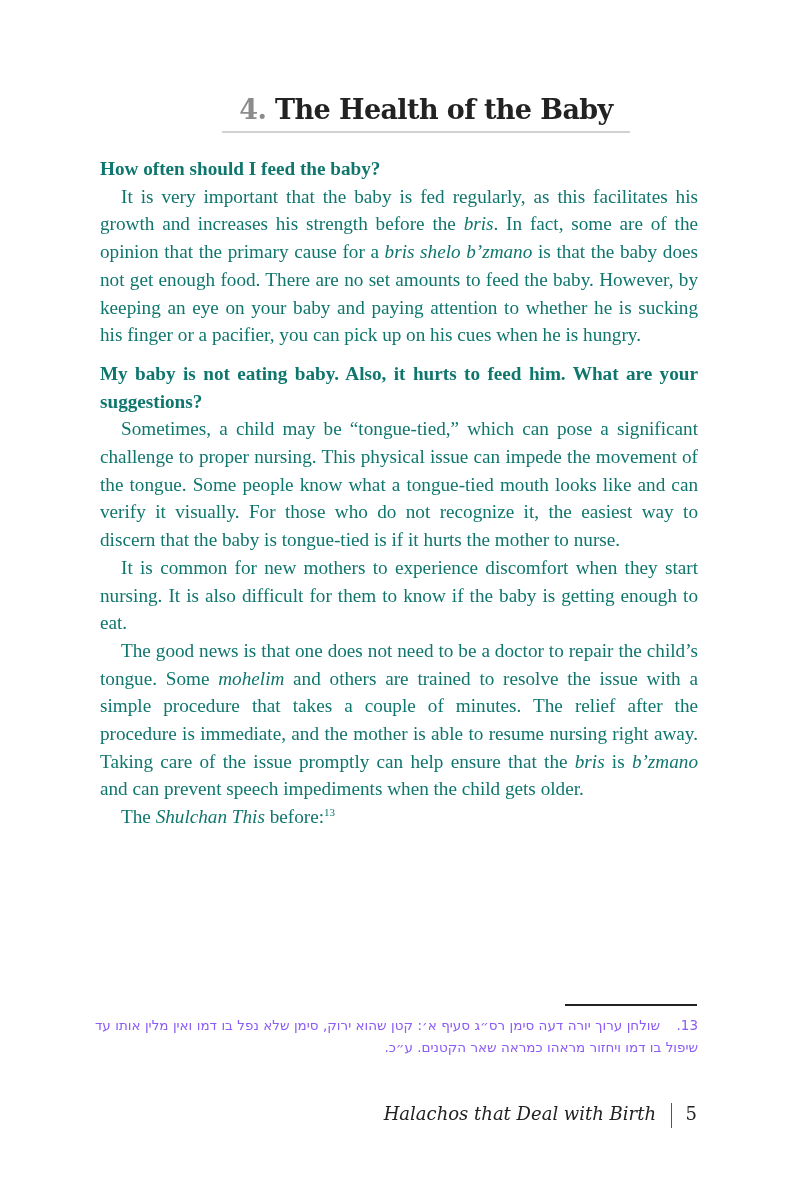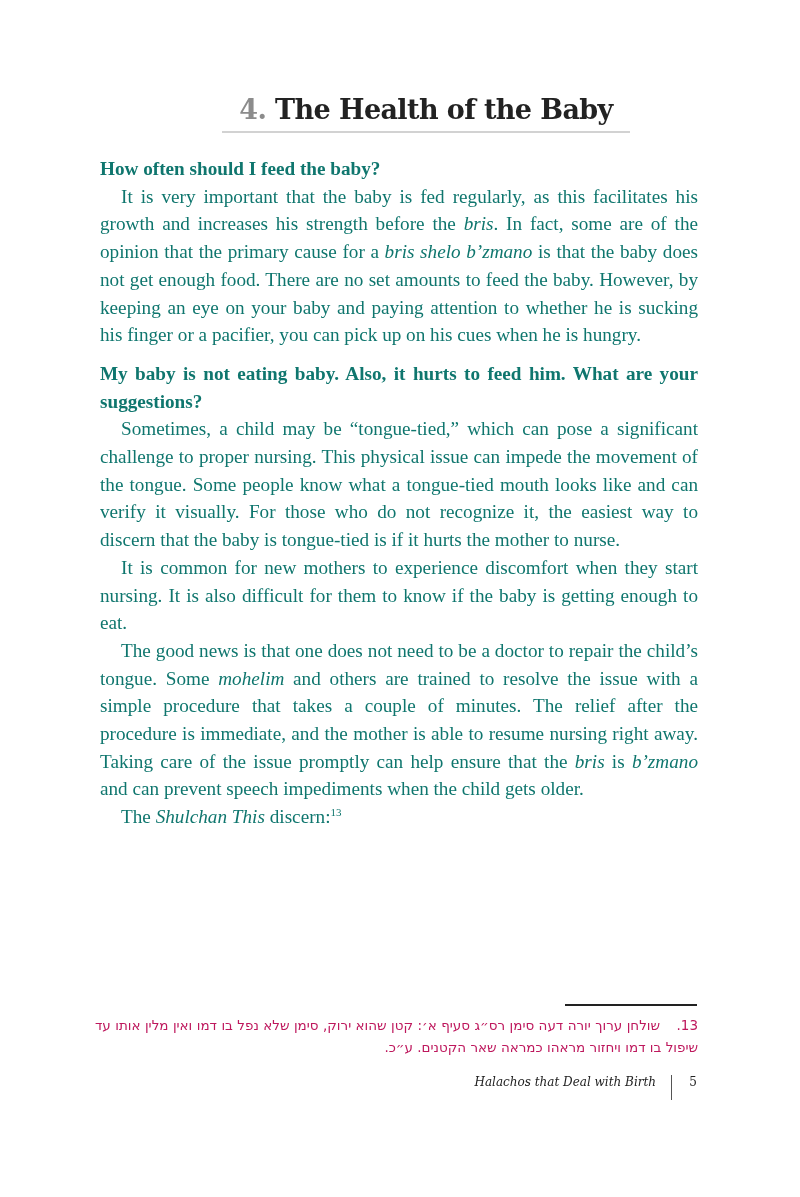--- a/index.html
+++ b/index.html
@@ -10,23 +10,23 @@
   .title .num { color: #8c8c8c; }
   .title-rule { position: absolute; left: 222px; top: 131px; width: 408px; height: 2px; background: #d2d2d2; }
   .body-text { position: absolute; left: 100px; top: 155px; width: 598px; font-family: "Liberation Serif", serif; font-size: 19.2px; line-height: 27.7px; color: #0f766e; }
   .body-text p { margin: 0; text-align: justify; text-indent: 21px; }
   .q { font-weight: bold; text-indent: 0 !important; }
   .q.first { margin-top: 0; }
   .q.sp { margin-top: 11px !important; }
   i { }
   sup { font-size: 11px; vertical-align: 7px; line-height: 0; font-family: Liberation Serif, serif; }
   .fn-rule { position: absolute; left: 565px; top: 1004px; width: 132px; height: 2px; background: #222; }
-  .footnote { position: absolute; left: 95px; top: 1014px; width: 603px; direction: rtl; text-align: justify; font-family: "DejaVu Sans", sans-serif; font-size: 13.5px; line-height: 22px; color: #be185d; }
+  .footnote { position: absolute; left: 95px; top: 1014px; width: 603px; direction: rtl; text-align: justify; font-family: "DejaVu Sans", sans-serif; font-size: 13.5px; line-height: 22px; color: #8b5cf6; }
   .footnote .fn-num { margin-left: 12px; }
-  .footer { position: absolute; top: 1072px; left: 400px; width: 300px; height: 30px; font-family: "DejaVu Serif", serif; font-size: 12px; text-align: right; }
+  .footer { position: absolute; top: 1100px; left: 400px; width: 300px; height: 30px; font-family: "DejaVu Serif", serif; font-size: 18px; text-align: right; }
   .footer .running { position: absolute; right: 44px; top: 3px; font-style: italic; white-space: nowrap; color: #222; }
   .footer .divider { position: absolute; right: 28px; top: 3px; width: 1.5px; height: 25px; background: #555; }
   .footer .pnum { position: absolute; right: 3px; top: 3px; color: #222; }
 </style>
 </head>
 <body>
 
 <div class="page">
 
   <div class="title-wrap">
@@ -37,21 +37,21 @@
   </div>
   <div class="title-rule"></div>
 
   <div class="body-text" id="body-text">
       <p class="q first">How often should I feed the baby?</p>
       <p><span>It is very important that the baby is fed regularly, as this facilitates his growth and increases his strength before the </span><i>bris</i><span>. In fact, some are of the opinion that the primary cause for a </span><i>bris shelo b’zmano</i><span> is that the baby does not get enough food. There are no set amounts to feed the baby. However, by keeping an eye on your baby and paying attention to whether he is sucking his finger or a pacifier, you can pick up on his cues when he is hungry.</span></p>
       <p class="q sp">My baby is not eating baby. Also, it hurts to feed him. What are your suggestions?</p>
       <p><span>Sometimes, a child may be “tongue-tied,” which can pose a significant challenge to proper nursing. This physical issue can impede the movement of the tongue. Some people know what a tongue-tied mouth looks like and can verify it visually. For those who do not recognize it, the easiest way to discern that the baby is tongue-tied is if it hurts the mother to nurse.</span></p>
       <p><span>It is common for new mothers to experience discomfort when they start nursing. It is also difficult for them to know if the baby is getting enough to eat.</span></p>
       <p><span>The good news is that one does not need to be a doctor to repair the child’s tongue. Some </span><i>mohelim</i><span> and others are trained to resolve the issue with a simple procedure that takes a couple of minutes. The relief after the procedure is immediate, and the mother is able to resume nursing right away. Taking care of the issue promptly can help ensure that the </span><i>bris</i><span> is </span><i>b’zmano</i><span> and can prevent speech impediments when the child gets older.</span></p>
-      <p><span>The </span><i>Shulchan This</i><span> discern:</span><sup>13</sup></p>
+      <p><span>The </span><i>Shulchan This</i><span> before:</span><sup>13</sup></p>
     </div>
 
   <div class="fn-rule"></div>
   <div class="footnote">
     <span class="fn-num">13.</span>
     <span>שולחן ערוך יורה דעה סימן רס״ג סעיף א׳: קטן שהוא ירוק, סימן שלא נפל בו דמו ואין מלין אותו עד שיפול בו דמו ויחזור מראהו כמראה שאר הקטנים. ע״כ.</span>
   </div>
 
   <div class="footer">
     <span class="running">Halachos that Deal with Birth</span>

